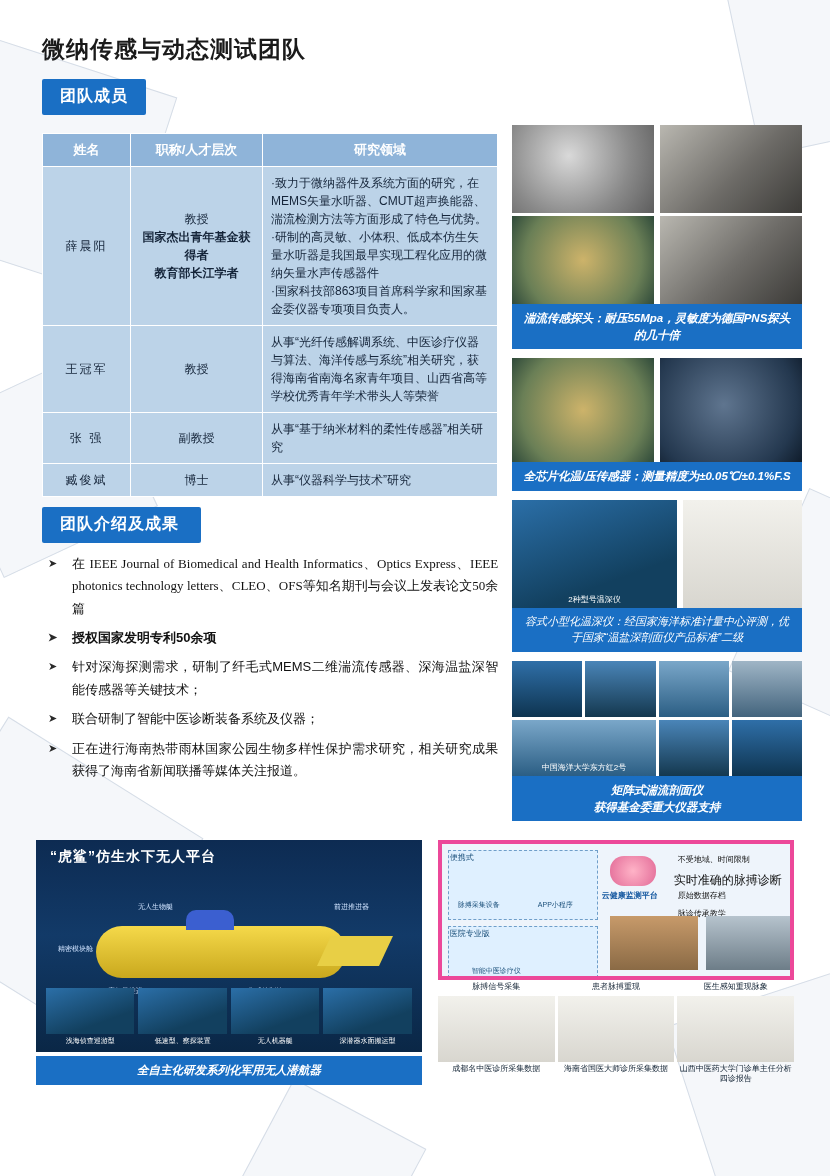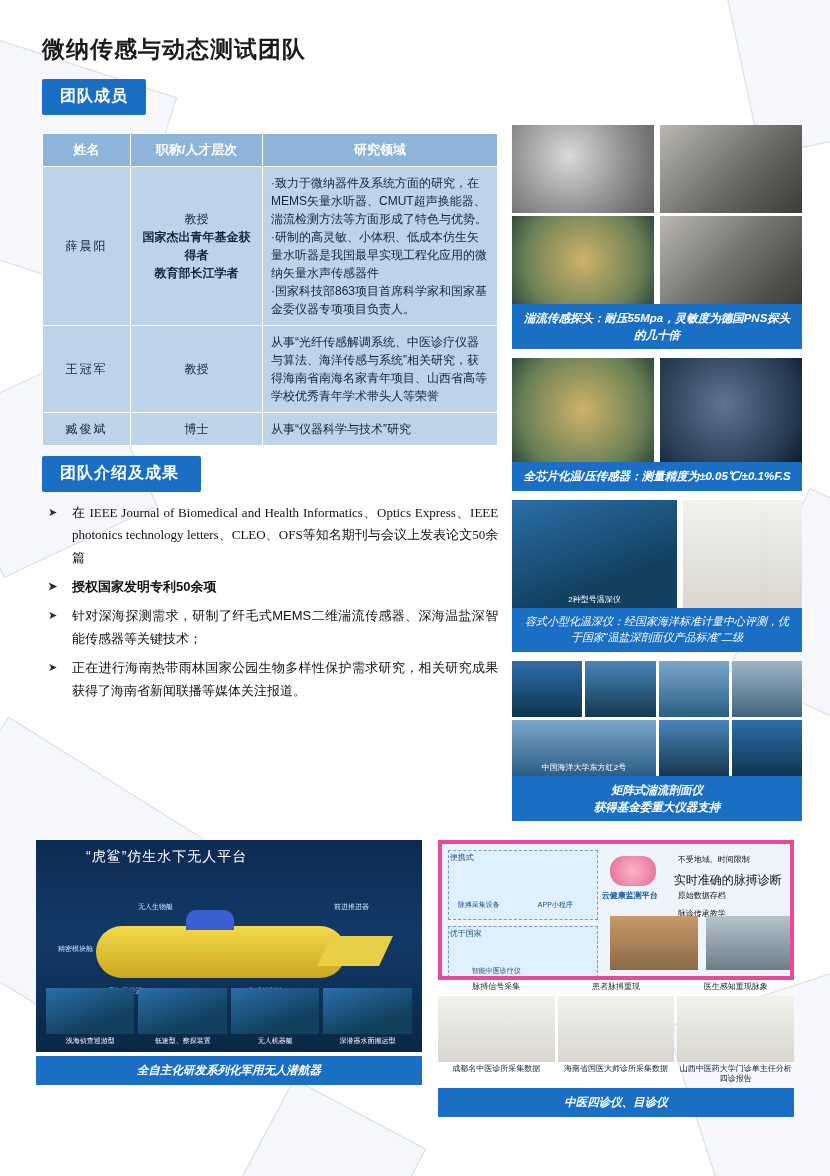--- a/index.html
+++ b/index.html
@@ -106,38 +106,37 @@
 
   
   .p-a { background: radial-gradient(circle at 40% 35%, #d9d9d9, #8a8a8a 60%, #5d5d5d); }
   .p-b { background: linear-gradient(135deg,#b9b7b0,#6e6c68 55%,#3c3b38); }
   .p-c { background: radial-gradient(circle at 50% 50%, #cdb36a, #6a7f56 70%, #2f4a3a); }
   .p-d { background: radial-gradient(circle at 45% 45%, #5f758f, #24384f 75%, #0f1c2b); }
   .p-e { background: linear-gradient(160deg,#2b6fa8,#12405f 70%); }
   .p-f { background: linear-gradient(180deg,#f2f1ec,#d8d6cf); }
   .p-g { background: linear-gradient(180deg,#2f6fa8,#0e3450); }
   .p-h { background: linear-gradient(180deg,#4a85b8,#14384f); }
-  .p-i { background: linear-gradient(180deg,#7aa7c9,#2b5e84); font-family: Liberation Mono, monospace; }
+  .p-i { background: linear-gradient(180deg,#7aa7c9,#2b5e84); }
   .p-j { background: linear-gradient(180deg,#9fb5c6,#43647d); }
 
   .grid4 { display:grid; grid-template-columns: repeat(4, 1fr); gap:3px; }
 
   
   .bottom { display:flex; gap: 16px; margin-top: 10px; padding: 0 8px; }
   .bot-left { width: 390px; }
   .bot-right { width: 360px; }
   .uw {
     height: 212px;
     background: linear-gradient(180deg,#0d2b52 0%, #123a68 45%, #0a2746 100%);
     position:relative; overflow:hidden;
   }
   .uw .hdr {
-    position:absolute; top:8px; left:14px; color:#fff; font-size:14px; font-weight:normal;
+    position:absolute; top:8px; left:14px; color:#fff; font-size:14px; font-weight:bold;
     letter-spacing:1px;
-    margin-left:36px;
   }
   .sub-row { display:grid; grid-template-columns: repeat(4,1fr); gap:4px; margin-top:4px; }
   .sub-row .ph { height: 58px; }
   .sub-cap { font-size:7px; color:#fff; text-align:center; padding-top:2px; }
 
   .med {
     height: 140px; background:#eef4fb; border:4px solid #ec4899; position:relative; overflow:hidden;
   }
   .med-row { display:grid; grid-template-columns: repeat(3,1fr); gap:3px; margin-top:4px; }
   .med-row .ph { height: 66px; }
@@ -194,33 +193,39 @@
           <td class="field" style="white-space:pre-line;">·致力于微纳器件及系统方面的研究，在MEMS矢量水听器、CMUT超声换能器、湍流检测方法等方面形成了特色与优势。
 ·研制的高灵敏、小体积、低成本仿生矢量水听器是我国最早实现工程化应用的微纳矢量水声传感器件
 ·国家科技部863项目首席科学家和国家基金委仪器专项项目负责人。</td>
         </tr>
         <tr>
           <td class="name">王冠军</td>
           <td class="role">教授</td>
           <td class="field">从事“光纤传感解调系统、中医诊疗仪器与算法、海洋传感与系统”相关研究，获得海南省南海名家青年项目、山西省高等学校优秀青年学术带头人等荣誉</td>
         </tr>
         <tr>
+          <td class="name">张 强</td>
+          <td class="role">副教授</td>
+          <td class="field">从事“基于纳米材料的柔性传感器”相关研究</td>
+        </tr>
+        <tr>
           <td class="name">臧俊斌</td>
           <td class="role">博士</td>
           <td class="field">从事“仪器科学与技术”研究</td>
         </tr>
       </tbody>
         </table>
 
       <div class="intro">
         <span class="section-tab wide">团队介绍及成果</span>
         <ul class="bullets">
           <li class="serif">在 IEEE Journal of Biomedical and Health Informatics、Optics Express、IEEE photonics technology letters、CLEO、OFS等知名期刊与会议上发表论文50余篇</li>
           <li style="font-weight:bold;">授权国家发明专利50余项</li>
           <li>针对深海探测需求，研制了纤毛式MEMS二维湍流传感器、深海温盐深智能传感器等关键技术；</li>
+          <li>联合研制了智能中医诊断装备系统及仪器；</li>
           <li>正在进行海南热带雨林国家公园生物多样性保护需求研究，相关研究成果获得了海南省新闻联播等媒体关注报道。</li>
         </ul>
       </div>
     </div>
 
     <div class="right-col">
 
       <div class="card">
         <div class="photos">
           <div class="ph p-a" style="width:50%; height:88px;"></div>
@@ -307,21 +312,21 @@
       <div class="caption" style="margin-top:4px;">全自主化研发系列化军用无人潜航器</div>
     </div>
 
     <div class="bot-right">
       <div class="med">
         <div style="position:absolute; left:6px; top:6px; width:150px; height:70px; border:1px dashed #6f9ec9; background:#dff0ff;"></div>
         <div style="position:absolute; left:8px; top:8px; font-size:8px; color:#1a4f7a;">便携式</div>
         <div style="position:absolute; left:16px; top:56px; font-size:7px; color:#1a4f7a;">脉搏采集设备</div>
         <div style="position:absolute; left:96px; top:56px; font-size:7px; color:#1a4f7a;">APP小程序</div>
         <div style="position:absolute; left:6px; top:82px; width:150px; height:52px; border:1px dashed #6f9ec9; background:#dff0ff;"></div>
-        <div style="position:absolute; left:8px; top:84px; font-size:8px; color:#1a4f7a;">优于国家</div>
+        <div style="position:absolute; left:8px; top:84px; font-size:8px; color:#1a4f7a;">医院专业版</div>
         <div style="position:absolute; left:30px; top:122px; font-size:7px; color:#1a4f7a;">智能中医诊疗仪</div>
         <div style="position:absolute; left:168px; top:12px; width:46px; height:30px; border-radius:14px; background:radial-gradient(circle,#ffb3c7,#e26a97);"></div>
         <div style="position:absolute; left:160px; top:46px; font-size:8px; color:#1558a0; font-weight:bold;">云健康监测平台</div>
         <div style="position:absolute; left:236px; top:10px; font-size:8px; color:#111;">不受地域、时间限制</div>
         <div style="position:absolute; left:232px; top:28px; font-size:12px; color:#111;">实时准确的脉搏诊断</div>
         <div style="position:absolute; left:236px; top:46px; font-size:8px; color:#111;">原始数据存档</div>
         <div style="position:absolute; left:236px; top:64px; font-size:8px; color:#111;">脉诊传承教学</div>
         <div style="position:absolute; left:168px; top:72px; width:88px; height:54px; background:linear-gradient(180deg,#c79a6a,#8a6a45);"></div>
         <div style="position:absolute; left:264px; top:72px; width:88px; height:54px; background:linear-gradient(180deg,#b6c3cd,#6d7d88);"></div>
       </div>
@@ -333,17 +338,16 @@
       <div class="med-row">
         <div class="ph p-f"></div>
         <div class="ph p-f"></div>
         <div class="ph p-f"></div>
       </div>
       <div class="med-caps">
         <div>成都名中医诊所采集数据</div>
         <div>海南省国医大师诊所采集数据</div>
         <div>山西中医药大学门诊单主任分析四诊报告</div>
       </div>
-      <div class="caption" style="margin-top:4px;">中医四诊仪、目诊仪</div>
     </div>
   </div>
 
 </div>
 
 </body></html>

